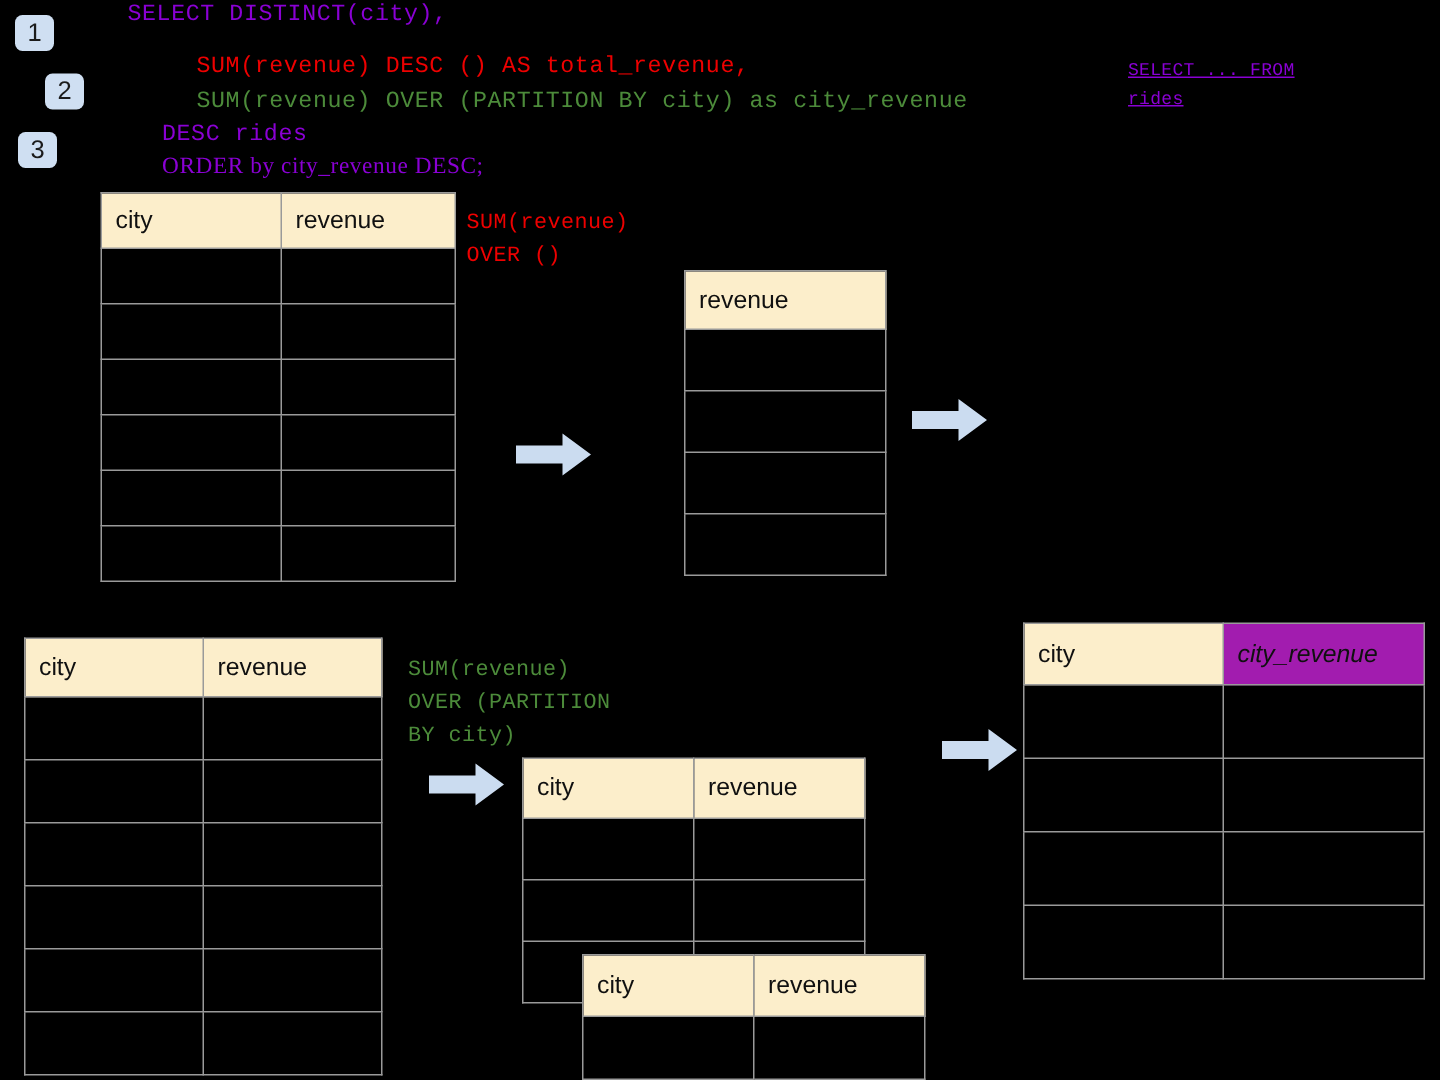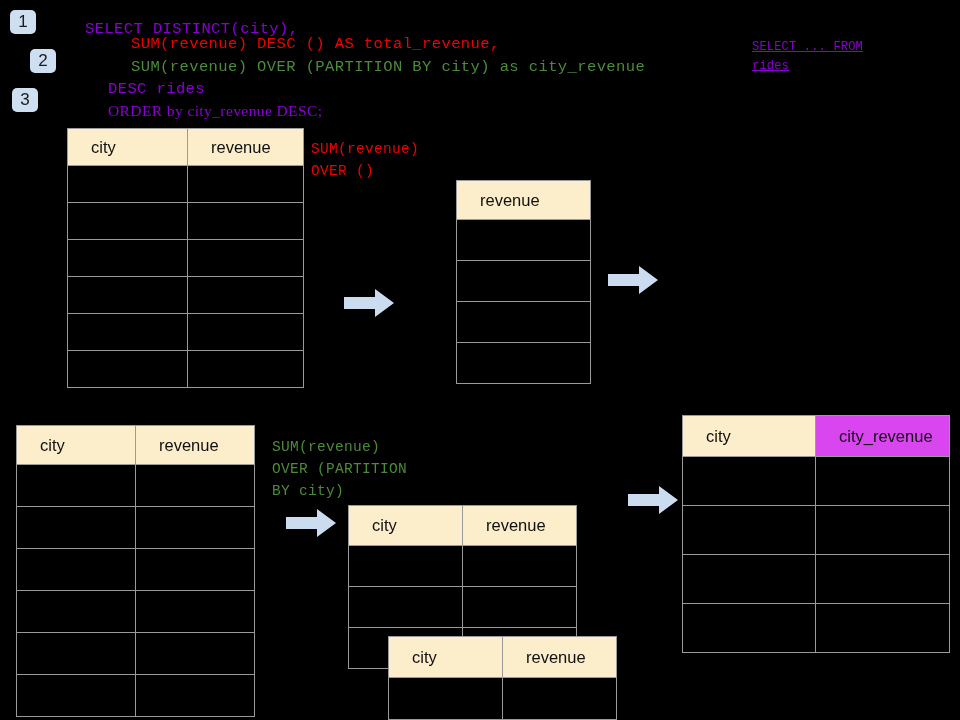--- a/index.html
+++ b/index.html
@@ -66,21 +66,21 @@
     padding: 0;
     margin: 0;
   }
   .tbl th {
     background: #fceecb;
     color: #101010;
     font-family: "Liberation Sans", sans-serif;
     font-weight: normal;
     font-size: 16.5px;
     text-align: left;
-    padding-left: 23px;
+    padding-left: 9px;
   }
   .tbl td {
     background: #000000;
   }
 
   
   .arrow {
     position: absolute;
   }
 </style>
@@ -89,21 +89,21 @@
 
 <div id="stage">
 
   <div id="badges-layer">
       <div class="badge" style="left: 10px; top: 10px; background: rgb(207, 223, 242);">1</div>
       <div class="badge" style="left: 30px; top: 49px; background: rgb(207, 223, 242);">2</div>
       <div class="badge" style="left: 12px; top: 88px; background: rgb(207, 223, 242);">3</div>
     </div>
 
   <div id="query-layer">
-      <div class="code" style="left: 85px; top: 20px; color: rgb(138, 0, 212);">SELECT DISTINCT(city),</div>
+      <div class="code" style="left: 85px; top: 0; color: rgb(138, 0, 212);">SELECT DISTINCT(city),</div>
       <div class="code" style="left: 131px; top: 35px; color: rgb(238, 0, 0);">SUM(revenue) DESC () AS total_revenue,</div>
       <div class="code" style="left: 131px; top: 58px; color: rgb(76, 139, 58);">SUM(revenue) OVER (PARTITION BY city) as city_revenue</div>
       <div class="code" style="left: 108px; top: 80px; color: rgb(138, 0, 212);">DESC rides</div>
       <div class="code" style="left: 108px; top: 102px; color: rgb(138, 0, 212); font-family: Liberation Serif, serif;">ORDER by city_revenue DESC;</div>
     </div>
 
   <div class="code small" id="side-note" style="left: 752px; top: 38px; color: rgb(138, 0, 212);">SELECT ... FROM
 rides</div>
 
   <div id="annotations-layer">
@@ -279,21 +279,21 @@
         </tbody>
       </table>
       <table class="tbl" style="left: 682px; top: 415px;">
         <colgroup>
           <col style="width: 133px;">
           <col style="width: 134px;">
         </colgroup>
         <thead>
           <tr>
             <th style="height: 40px; background: rgb(252, 238, 203);">city</th>
-            <th style="height: 40px; background: #d946ef;">city_revenue</th>
+            <th style="height: 40px; background: #a21caf; font-style: italic;">city_revenue</th>
           </tr>
         </thead>
         <tbody>
           <tr>
             <td style="height: 48px;"></td>
             <td style="height: 48px;"></td>
           </tr>
           <tr>
             <td style="height: 48px;"></td>
             <td style="height: 48px;"></td>

